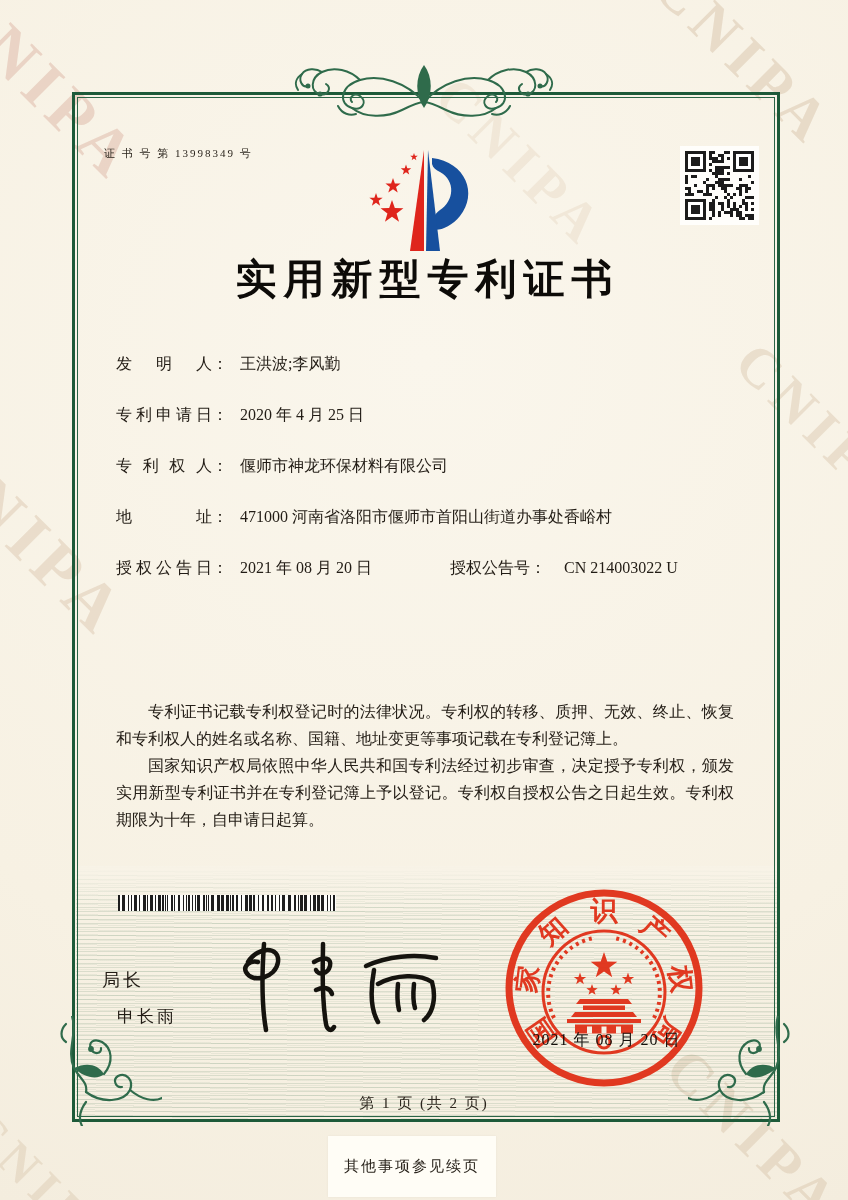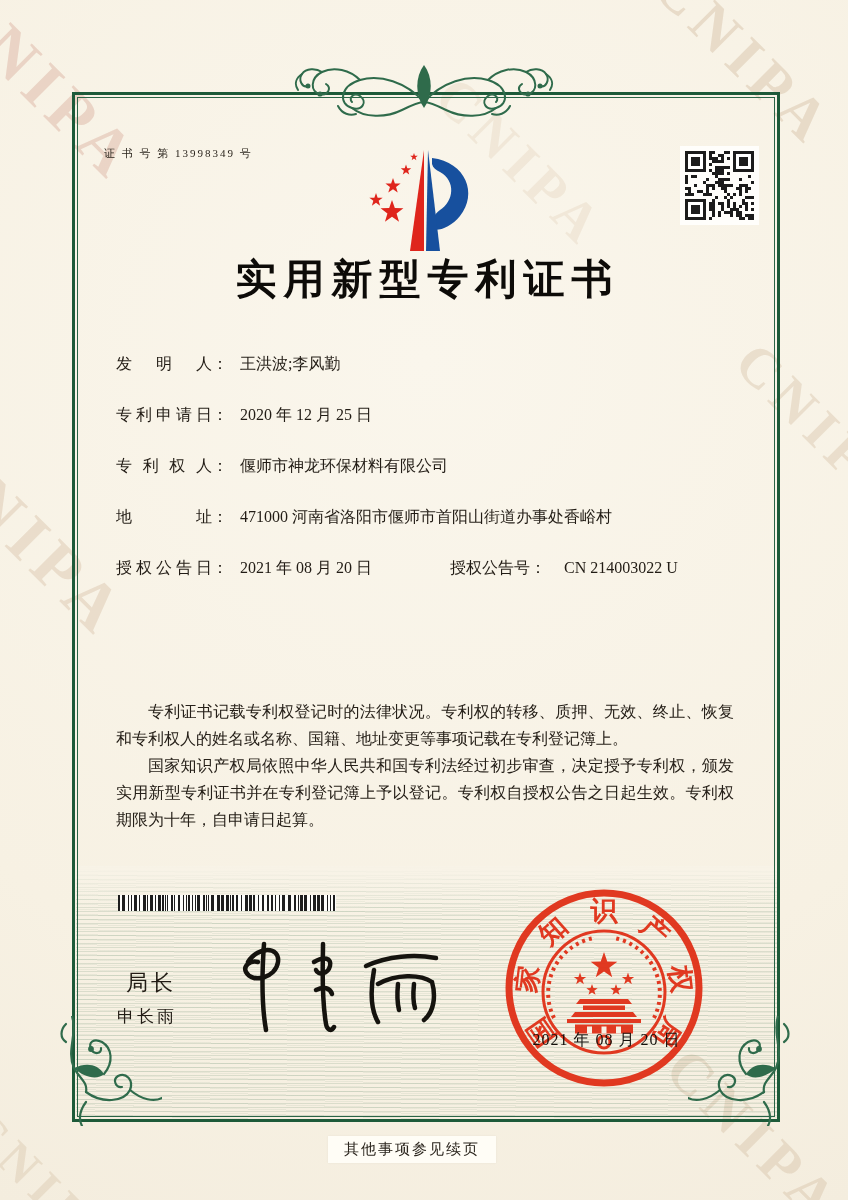--- a/index.html
+++ b/index.html
@@ -53,30 +53,30 @@
   .flabel2{position:absolute;left:334px;}
   .fvalue2{position:absolute;left:448px;}
 
   
   .body-text{position:absolute;left:116px;top:698px;width:618px;font-size:16px;
              line-height:27px;text-align:justify;color:#262019;}
   .body-text p{margin:0;text-indent:2em;}
 
   
   .barcode{position:absolute;left:118px;top:895px;background:#fdfdfb;line-height:0;}
-  .signer-title{position:absolute;left:126px;top:968px;font-size:22px;letter-spacing:3px;}
+  .signer-title{position:absolute;left:102px;top:968px;font-size:18px;letter-spacing:3px;}
   .signer-name{position:absolute;left:117px;top:1005px;font-size:17px;letter-spacing:3px;}
   .signature{position:absolute;left:228px;top:932px;}
   .seal{position:absolute;left:502px;top:886px;opacity:.95;}
   .seal-date{position:absolute;left:524px;top:1030px;width:165px;text-align:center;
              font-size:16px;color:#15110d;letter-spacing:1px;}
   .page-info{position:absolute;left:0;top:1094px;width:848px;text-align:center;
              font-size:15px;letter-spacing:2px;color:#2a241c;}
   .cont-note{position:absolute;left:328px;top:1136px;background:#fffdf6;
-             padding:4px 16px;font-size:15px;letter-spacing:2px;color:#2a241c;
+             padding:21px 16px;font-size:15px;letter-spacing:2px;color:#2a241c;
              box-shadow:0 0 2px rgba(0,0,0,.06);}
 </style>
 </head>
 <body>
 
 <div class="page">
 
   <span class="wm wm1">CNIPA</span>
   <span class="wm wm2">CNIPA</span>
   <span class="wm wm3">CNIPA</span>
@@ -304,21 +304,21 @@
 
   <div class="title">实用新型专利证书</div>
 
   <div class="fields">
     <div class="field-row">
       <span class="flabel"><span class="flabel-in">发明人</span><span>：</span></span>
       <span class="fvalue">王洪波;李风勤</span>
     </div>
     <div class="field-row">
       <span class="flabel"><span class="flabel-in">专利申请日</span><span>：</span></span>
-      <span class="fvalue">2020 年 12 月 25 日</span>
+      <span class="fvalue">2020 年 4 月 25 日</span>
     </div>
     <div class="field-row">
       <span class="flabel"><span class="flabel-in">专利权人</span><span>：</span></span>
       <span class="fvalue">偃师市神龙环保材料有限公司</span>
     </div>
     <div class="field-row">
       <span class="flabel"><span class="flabel-in">地址</span><span>：</span></span>
       <span class="fvalue">471000 河南省洛阳市偃师市首阳山街道办事处香峪村</span>
     </div>
     <div class="field-row">
@@ -441,15 +441,16 @@
         <rect x="-29" y="32.5" width="58" height="9" stroke="none"></rect>
         <rect x="-17" y="34.5" width="5" height="7" fill="#f8f3e7" stroke="none"></rect>
         <rect x="-2.5" y="34.5" width="5" height="7" fill="#f8f3e7" stroke="none"></rect>
         <rect x="12" y="34.5" width="5" height="7" fill="#f8f3e7" stroke="none"></rect>
         <circle cy="50" r="6" fill="none" stroke-width="3"></circle>
       </g>
     </g>
   </svg>
   <div class="seal-date">2021 年 08 月 20 日</div>
 
+  <div class="page-info">第 1 页 (共 2 页)</div>
   <div class="cont-note">其他事项参见续页</div>
 
 </div>
 
 </body></html>

